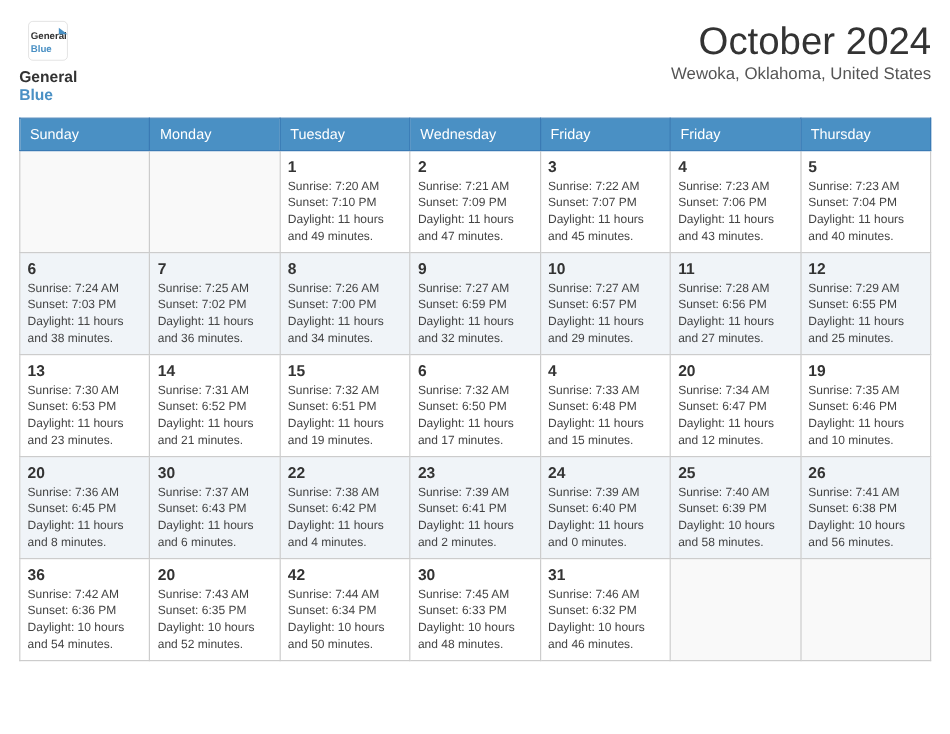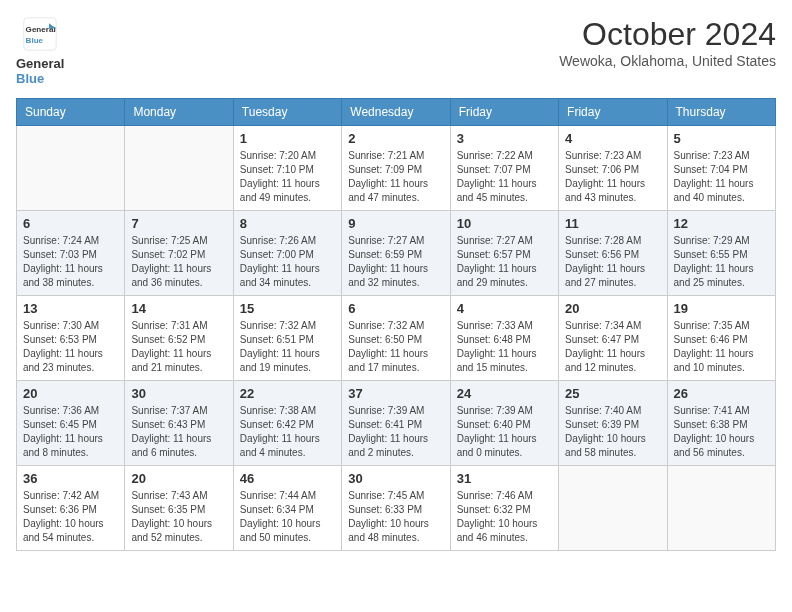--- a/index.html
+++ b/index.html
@@ -205,21 +205,21 @@
         </td>
         <td>
           <div class="day-number">30</div>
           <div class="day-info">Sunrise: 7:37 AM<br>Sunset: 6:43 PM<br>Daylight: 11 hours and 6 minutes.</div>
         </td>
         <td>
           <div class="day-number">22</div>
           <div class="day-info">Sunrise: 7:38 AM<br>Sunset: 6:42 PM<br>Daylight: 11 hours and 4 minutes.</div>
         </td>
         <td>
-          <div class="day-number">37</div>
+          <div class="day-number">23</div>
           <div class="day-info">Sunrise: 7:39 AM<br>Sunset: 6:41 PM<br>Daylight: 11 hours and 2 minutes.</div>
         </td>
         <td>
           <div class="day-number">24</div>
           <div class="day-info">Sunrise: 7:39 AM<br>Sunset: 6:40 PM<br>Daylight: 11 hours and 0 minutes.</div>
         </td>
         <td>
           <div class="day-number">25</div>
           <div class="day-info">Sunrise: 7:40 AM<br>Sunset: 6:39 PM<br>Daylight: 10 hours and 58 minutes.</div>
         </td>
@@ -231,21 +231,21 @@
       <tr>
         <td>
           <div class="day-number">36</div>
           <div class="day-info">Sunrise: 7:42 AM<br>Sunset: 6:36 PM<br>Daylight: 10 hours and 54 minutes.</div>
         </td>
         <td>
           <div class="day-number">20</div>
           <div class="day-info">Sunrise: 7:43 AM<br>Sunset: 6:35 PM<br>Daylight: 10 hours and 52 minutes.</div>
         </td>
         <td>
-          <div class="day-number">46</div>
+          <div class="day-number">42</div>
           <div class="day-info">Sunrise: 7:44 AM<br>Sunset: 6:34 PM<br>Daylight: 10 hours and 50 minutes.</div>
         </td>
         <td>
           <div class="day-number">30</div>
           <div class="day-info">Sunrise: 7:45 AM<br>Sunset: 6:33 PM<br>Daylight: 10 hours and 48 minutes.</div>
         </td>
         <td>
           <div class="day-number">31</div>
           <div class="day-info">Sunrise: 7:46 AM<br>Sunset: 6:32 PM<br>Daylight: 10 hours and 46 minutes.</div>
         </td>

